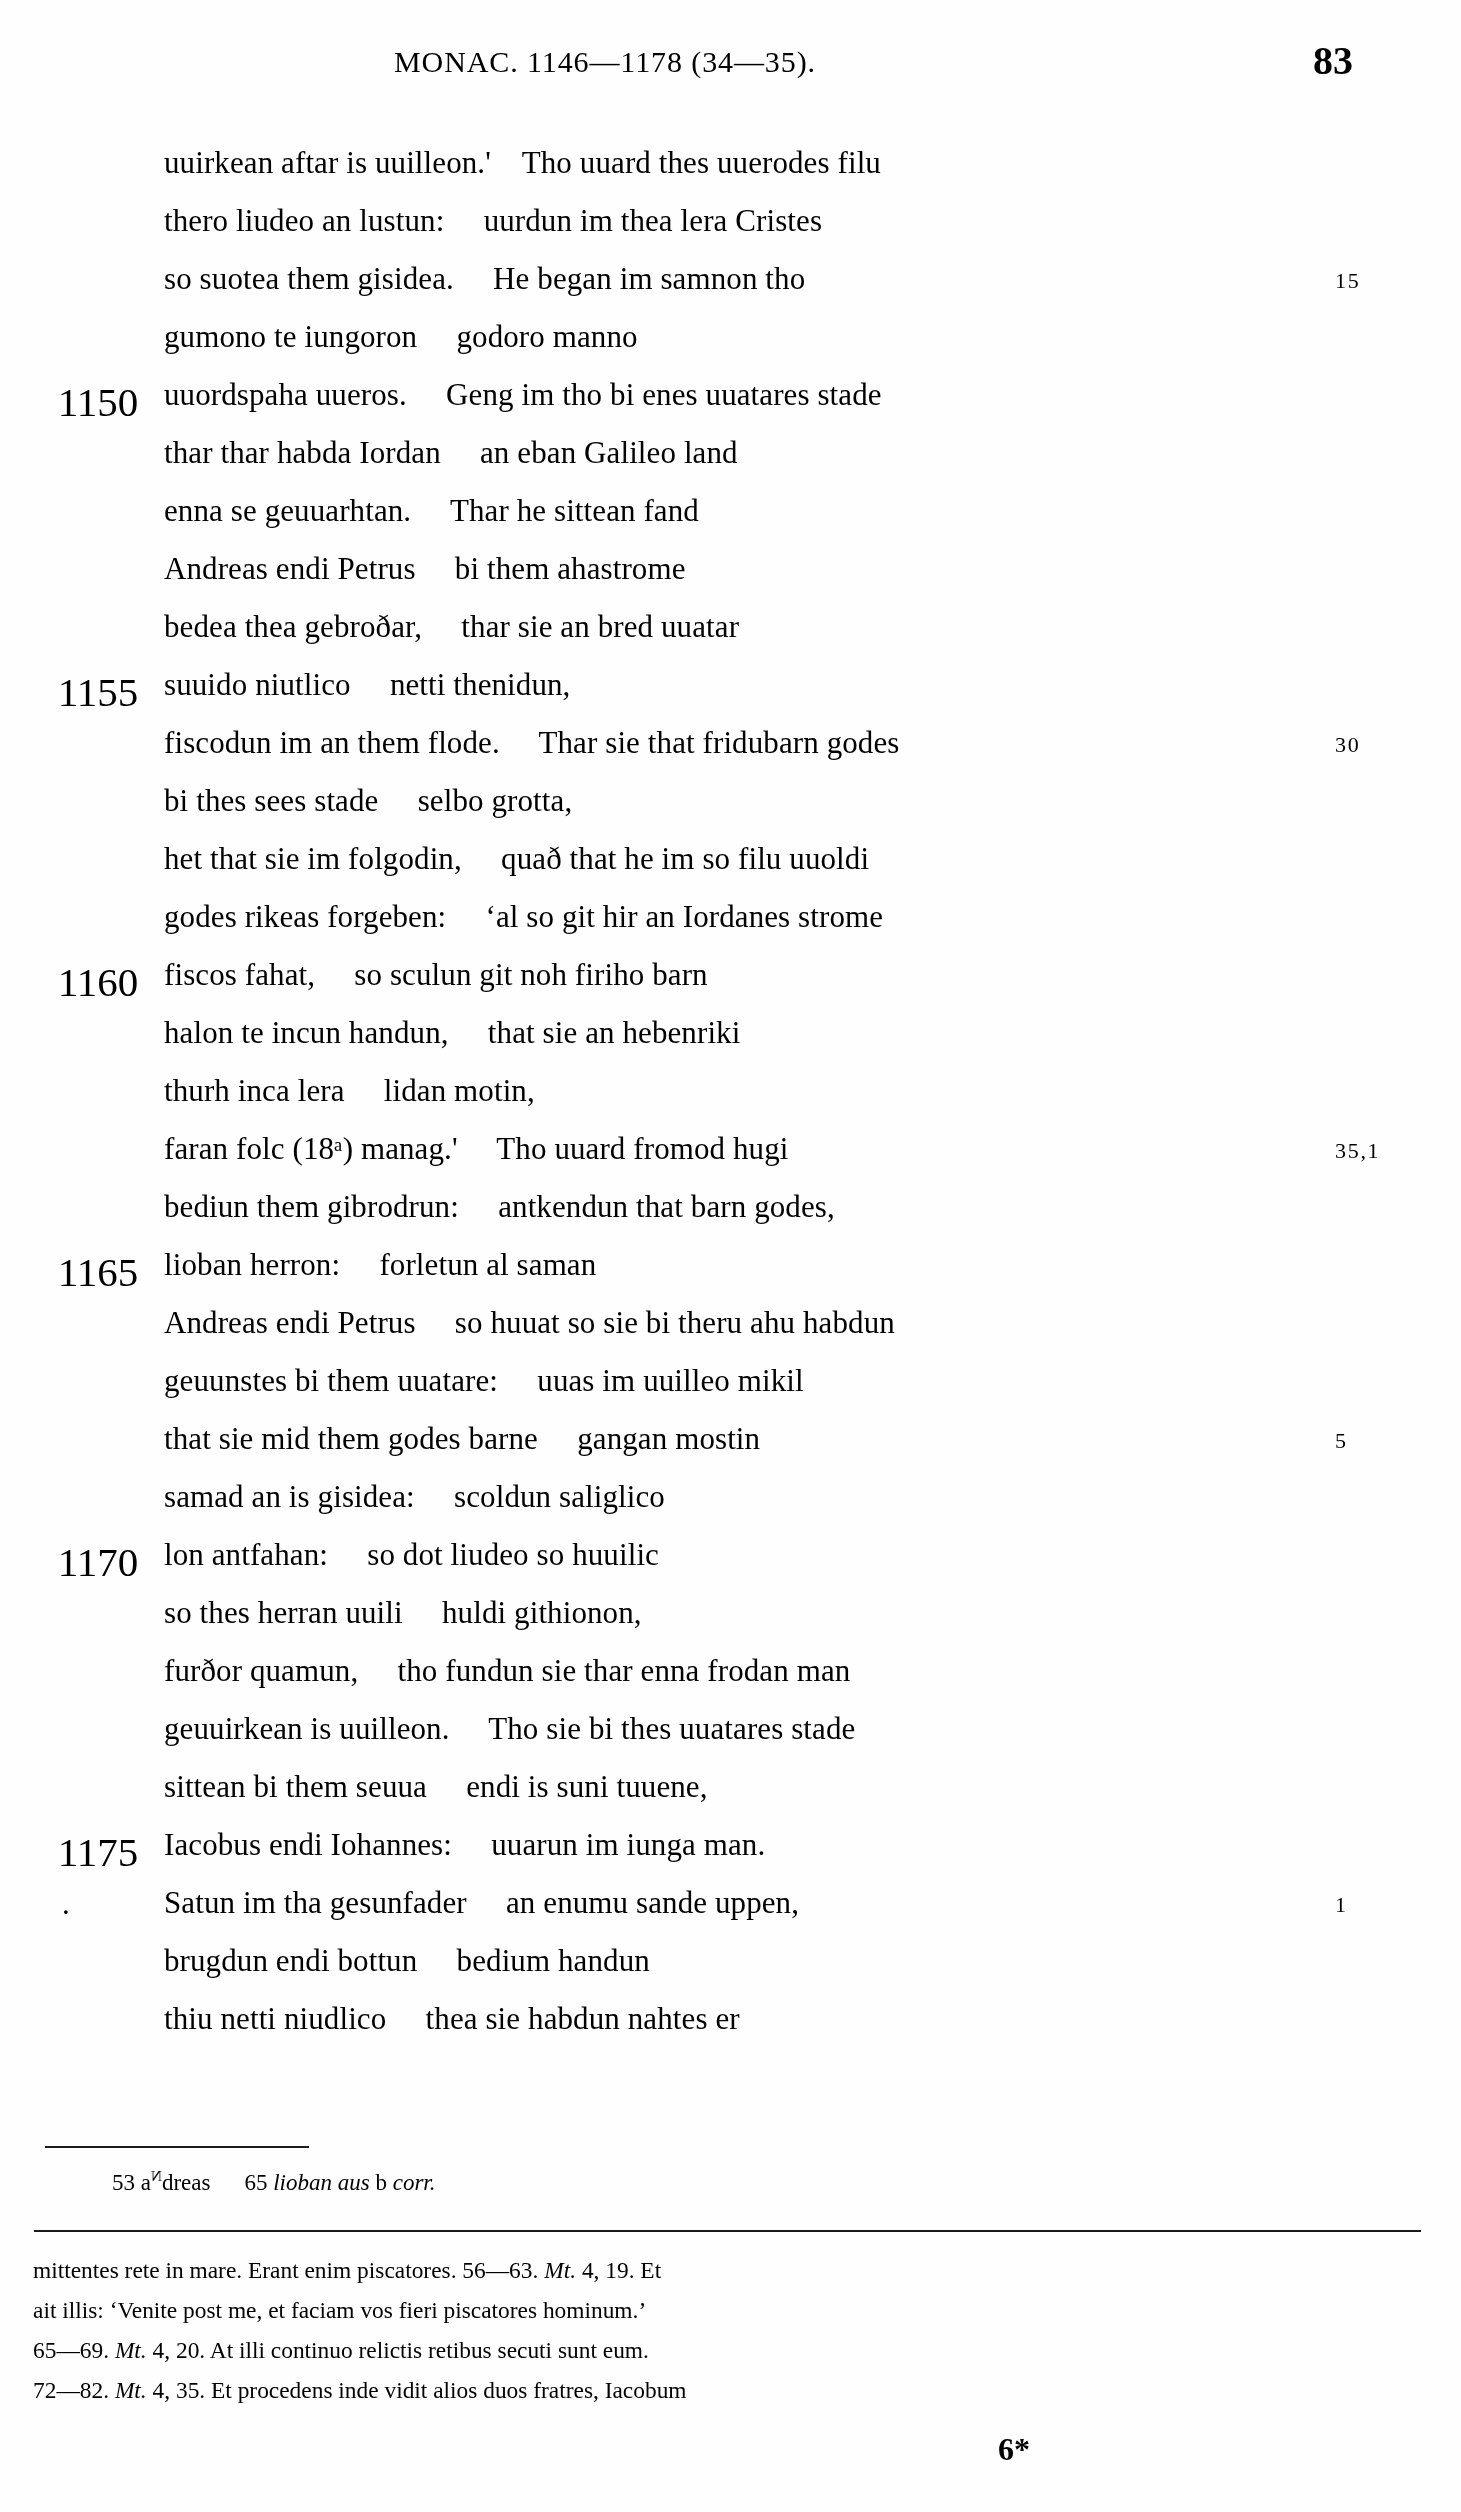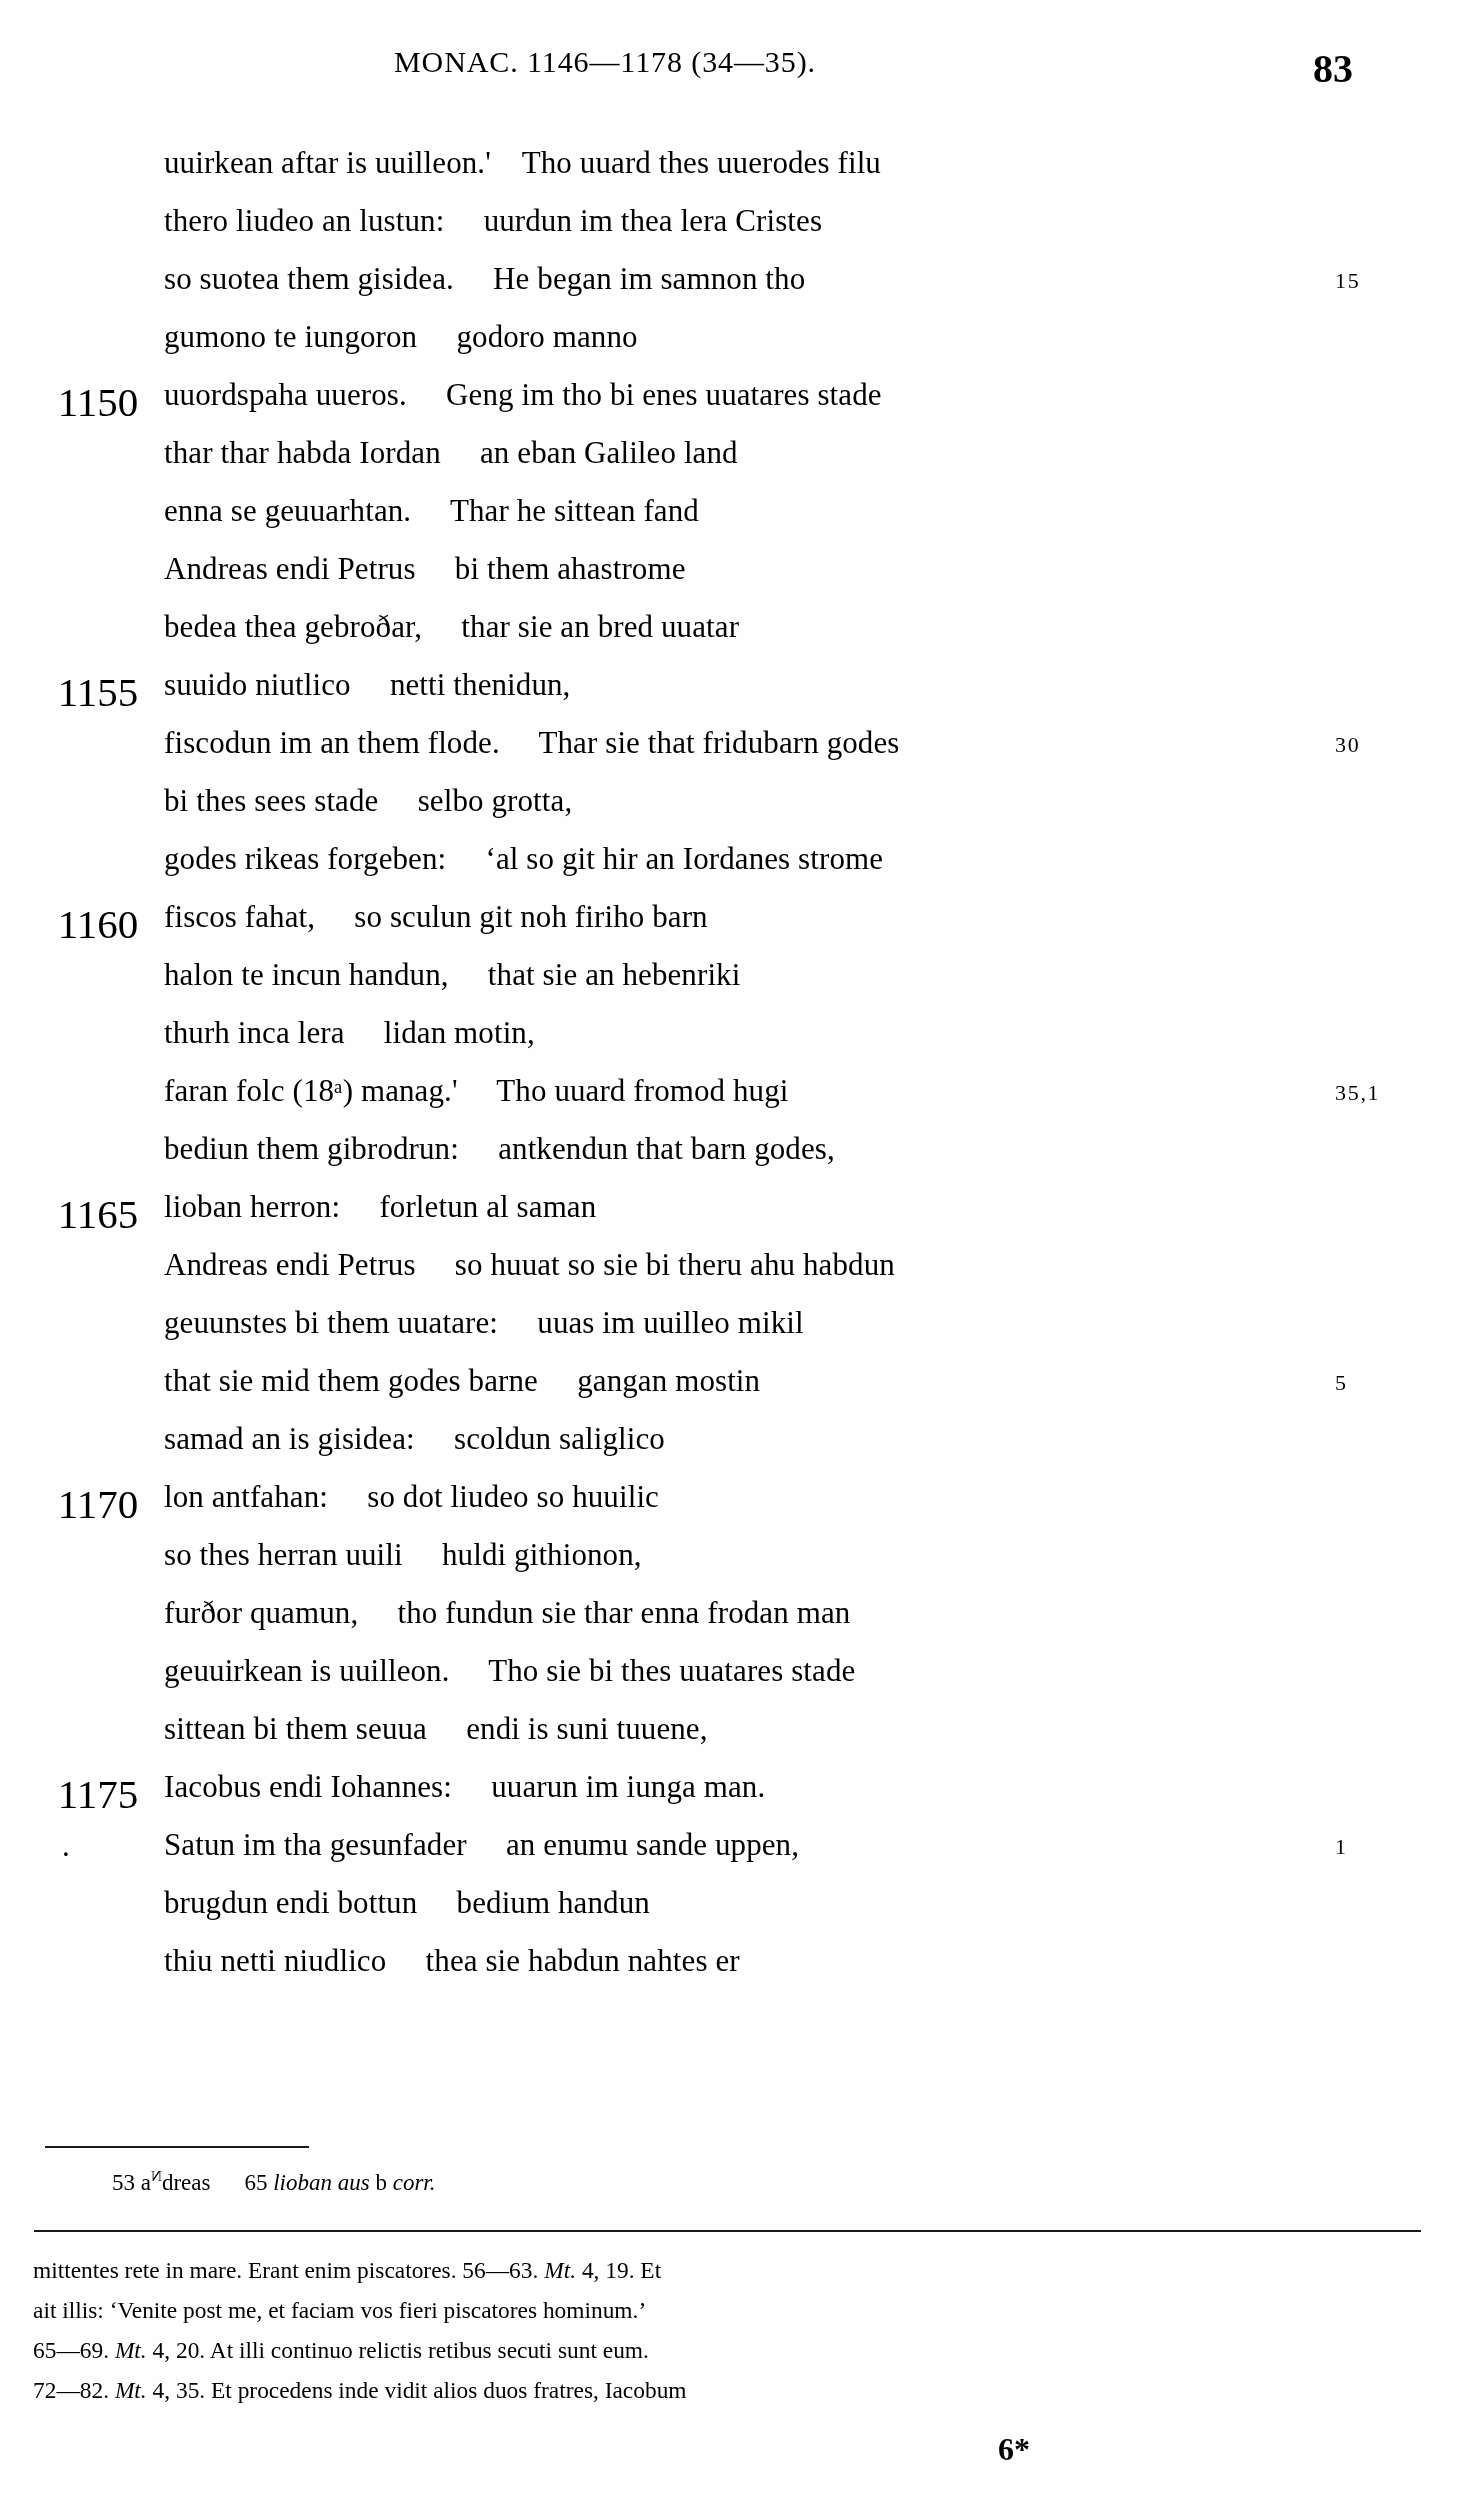--- a/index.html
+++ b/index.html
@@ -41,21 +41,20 @@
     letter-spacing: 0.9px;
     white-space: nowrap;
   }
   .runhead-folio {
     position: absolute;
     left: 1313px;
     top: -8px;
     font-size: 40px;
     font-weight: bold;
     white-space: nowrap;
-    margin-top: 8px;
   }
 
   
   .verse-block {
     position: absolute;
     left: 0;
     top: 143px;
     width: 1462px;
   }
   .verse-line {
@@ -198,20 +197,23 @@
         <span class="vtext">suuido niutlico     netti thenidun,</span>
       </div>
       <div class="verse-line">
         <span class="vtext">fiscodun im an them flode.     Thar sie that fridubarn godes</span>
         <span class="vmarg">30</span>
       </div>
       <div class="verse-line">
         <span class="vtext">bi thes sees stade     selbo grotta,</span>
       </div>
       <div class="verse-line">
+        <span class="vtext">het that sie im folgodin,     quað that he im so filu uuoldi</span>
+      </div>
+      <div class="verse-line">
         <span class="vtext">godes rikeas forgeben:     ‘al so git hir an Iordanes strome</span>
       </div>
       <div class="verse-line">
         <span class="vnum">1160</span>
         <span class="vtext">fiscos fahat,     so sculun git noh firiho barn</span>
       </div>
       <div class="verse-line">
         <span class="vtext">halon te incun handun,     that sie an hebenriki</span>
       </div>
       <div class="verse-line">

